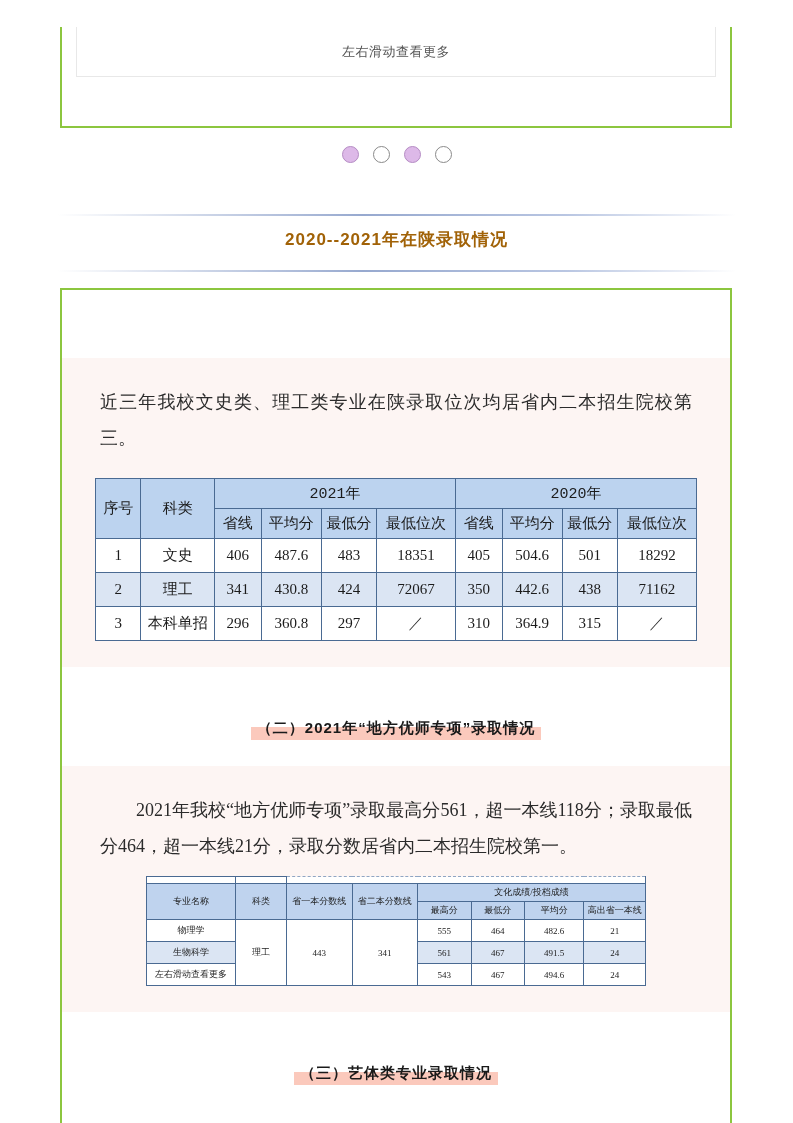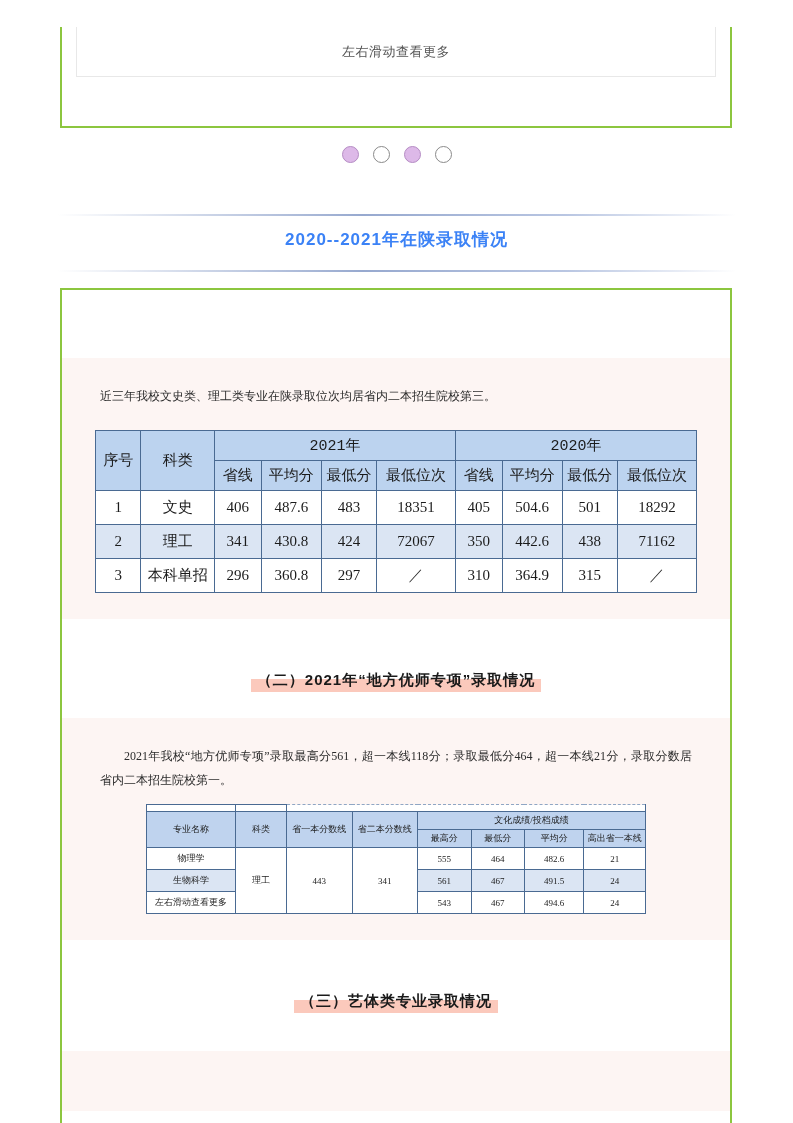--- a/index.html
+++ b/index.html
@@ -94,21 +94,21 @@
   .rule.top    { top: 2px; }
   .rule.bottom { top: 58px; }
   .band-title {
     position: absolute;
     left: 0;
     top: 16px;
     width: 793px;
     text-align: center;
     font-size: 17px;
     font-weight: bold;
-    color: #3b82f6;
+    color: #a16207;
     letter-spacing: 1px;
   }
 
   
   .article {
     position: absolute;
     left: 60px;
     top: 288px;
     width: 672px;
     height: 835px;
@@ -145,21 +145,21 @@
     z-index: -1;
   }
 
   
   .body-block {
     background: #fdf5f3;
     padding: 26px 0 26px 0;
   }
 
   .para {
-    font-size: 12px;
+    font-size: 18px;
     line-height: 2.0;
     color: #2b2b2b;
     margin: 0 38px;
     text-align: justify;
     font-family: "Liberation Serif", "DejaVu Serif", serif;
   }
   .para.indent { text-indent: 2em; }
 
   
   table.grid {

